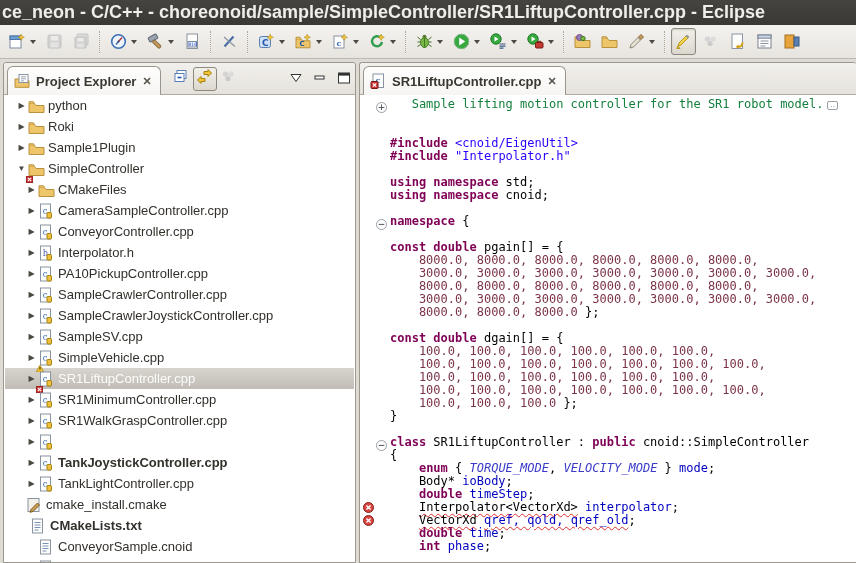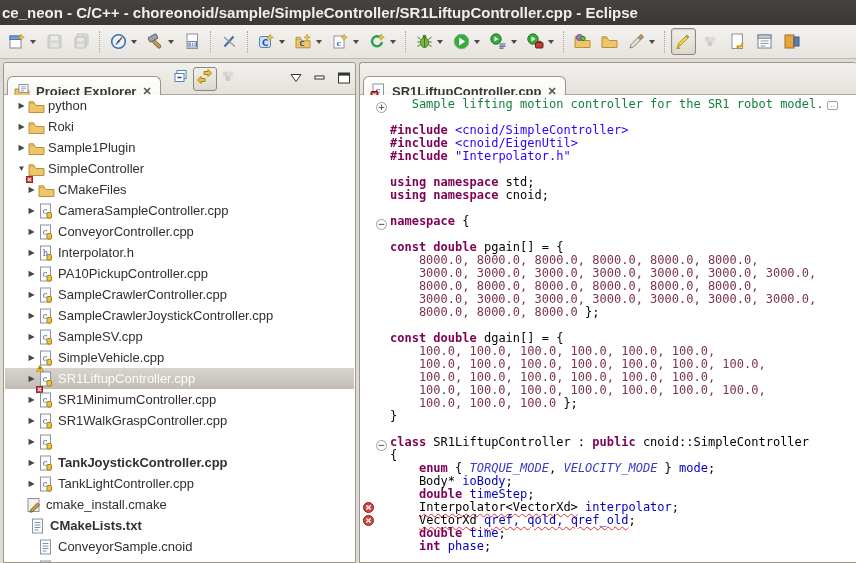--- a/index.html
+++ b/index.html
@@ -1,19 +1,19 @@
 <!DOCTYPE html>
 <html><head>
 <meta charset="utf-8">
 <style>
   html,body{margin:0;padding:0;width:856px;height:563px;overflow:hidden;background:#DEDAD4;
     font-family:"Liberation Sans",sans-serif;-webkit-font-smoothing:antialiased;}
   
   #titlebar{position:absolute;left:0;top:0;width:856px;height:25px;
-    background:linear-gradient(#46443F,#393834);color:#F0EEEB;font-size:15px;font-weight:bold;
+    background:linear-gradient(#46443F,#393834);color:#F0EEEB;font-size:18px;font-weight:bold;
     line-height:25px;white-space:nowrap;overflow:hidden;padding-left:2px;box-sizing:border-box;}
   
   #tbar{position:absolute;left:0;top:25px;width:856px;height:34px;
     background:linear-gradient(#F4F2EF,#E7E4DF);border-bottom:1px solid #BDB9B1;
     display:flex;align-items:center;padding-left:4px;box-sizing:border-box;overflow:hidden;}
   .tbtn{display:inline-flex;align-items:center;height:25px;padding:0 3px;margin:0 1px;border-radius:3px;border:1px solid transparent;}
   .tbtn.on{border:1px solid #8E897E;background:linear-gradient(#F2F0EA,#DCD8CF);box-shadow:inset 0 1px 2px rgba(0,0,0,.15);}
   .tbtn.dis{opacity:.45;filter:grayscale(70%);}
   .ticon{width:17px;height:17px;display:inline-block;}
   .ticon svg{display:block;}
@@ -21,21 +21,21 @@
     border-top:4px solid #4D4A44;margin-left:4px;}
   .tsep{width:1px;height:22px;border-left:1px dotted #ABA69C;margin:0 4px;}
   
   .panel{position:absolute;background:#fff;border:1px solid #9C968C;border-radius:3px 3px 0 0;box-sizing:border-box;}
   #explorer{left:3px;top:62px;width:353px;height:501px;}
   #editor{left:359px;top:62px;width:497px;height:501px;border-right:none;}
   .phead{height:31px;background:linear-gradient(#F2F0EC,#E5E2DC);border-bottom:1px solid #AFAAA1;
     border-radius:3px 3px 0 0;display:flex;align-items:flex-end;position:relative;}
   .tab{display:inline-flex;align-items:center;height:28px;margin-left:3px;padding:0 8px 0 6px;
     background:linear-gradient(#FEFEFD,#F6F5F3);border:1px solid #9A958C;border-bottom:none;
-    border-radius:6px 6px 0 0;position:relative;top:11px;font-size:13px;font-weight:600;color:#3B3832;white-space:nowrap;}
+    border-radius:6px 6px 0 0;position:relative;top:1px;font-size:13px;font-weight:600;color:#3B3832;white-space:nowrap;}
   .tabicon{position:relative;width:17px;height:16px;margin-right:5px;}
   .closex{font-size:11px;font-weight:bold;color:#5B574F;margin-left:6px;cursor:default;}
   .ptools{display:flex;align-items:center;height:100%;margin-left:8px;}
   .ptools-right{display:flex;align-items:center;height:100%;margin-left:auto;margin-right:4px;gap:10px;}
   .pbtn{display:inline-flex;align-items:center;justify-content:center;width:22px;height:22px;border-radius:3px;border:1px solid transparent;}
   .pbtn.on{border:1px solid #8E897E;background:linear-gradient(#F2F0EA,#DCD8CF);}
   .pbtn.dis{opacity:.45;filter:grayscale(60%);}
   
   #tree{position:absolute;left:1px;right:1px;top:32px;bottom:0;background:#fff;overflow:hidden;}
   .trow{height:21px;display:flex;align-items:center;font-size:13px;color:#33302B;white-space:nowrap;}
@@ -578,21 +578,20 @@
         <span class="ctext"><span class="com">   Sample lifting motion controller for the SR1 robot model.</span><span class="foldbox">..</span></span>
       </div>
       <div class="cline">
         <span class="ann"></span>
         <span class="foldc"></span>
         <span class="ctext"></span>
       </div>
       <div class="cline">
         <span class="ann"></span>
         <span class="foldc"></span>
-        <span class="ctext"><span class="dir">#include</span><span class="plain"> </span><span class="str">&lt;cnoid/SimpleController&gt;</span></span>
       </div>
       <div class="cline">
         <span class="ann"></span>
         <span class="foldc"></span>
         <span class="ctext"><span class="dir">#include</span><span class="plain"> </span><span class="str">&lt;cnoid/EigenUtil&gt;</span></span>
       </div>
       <div class="cline">
         <span class="ann"></span>
         <span class="foldc"></span>
         <span class="ctext"><span class="dir">#include</span><span class="plain"> </span><span class="str">"Interpolator.h"</span></span>

